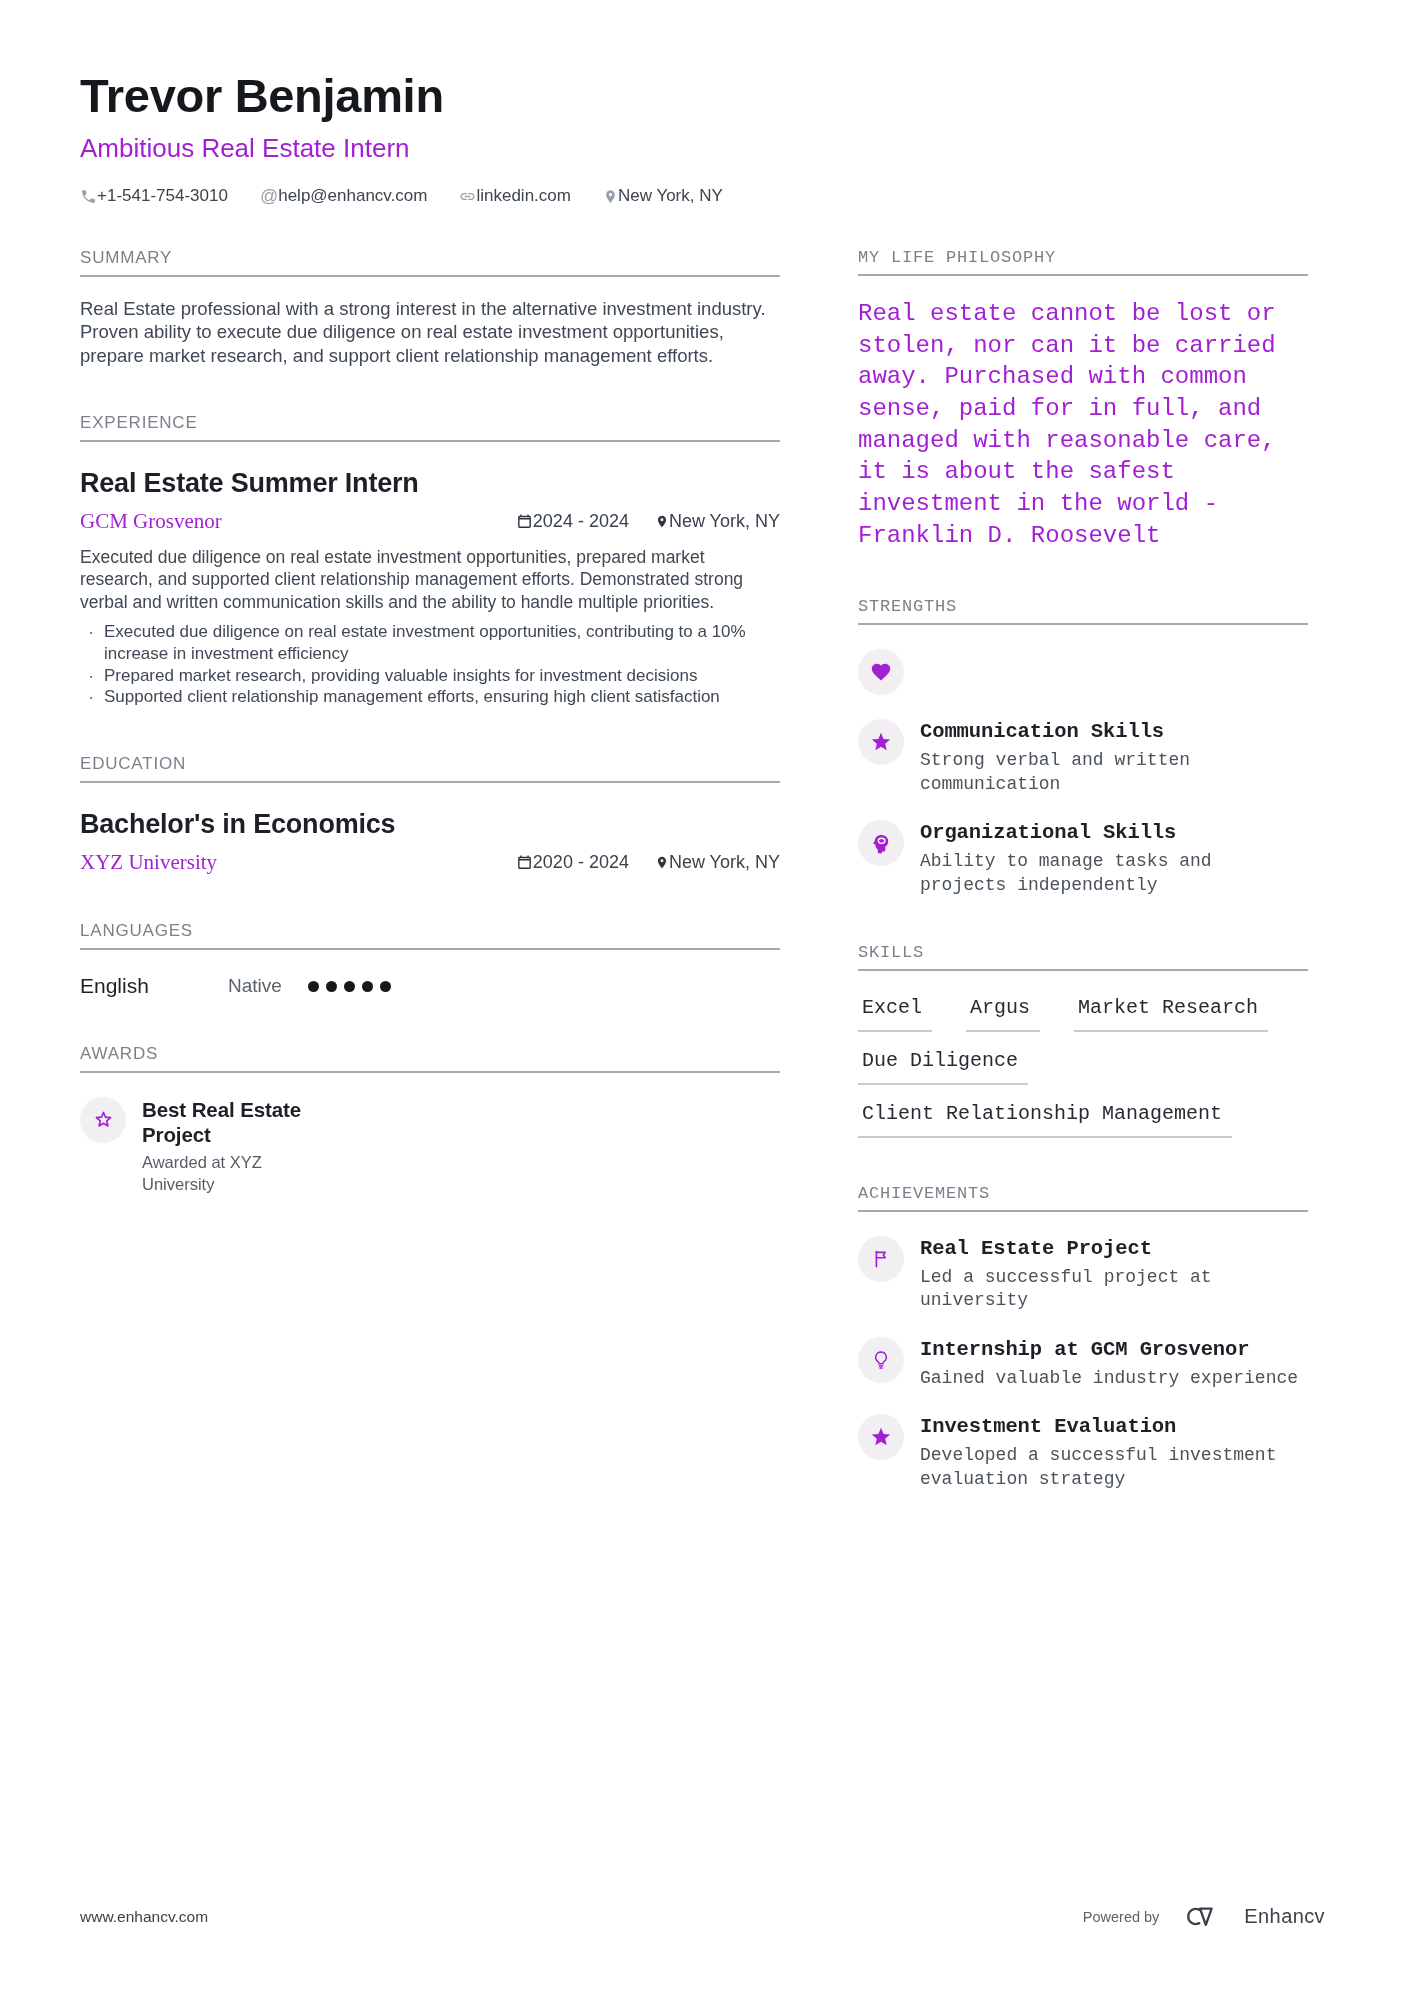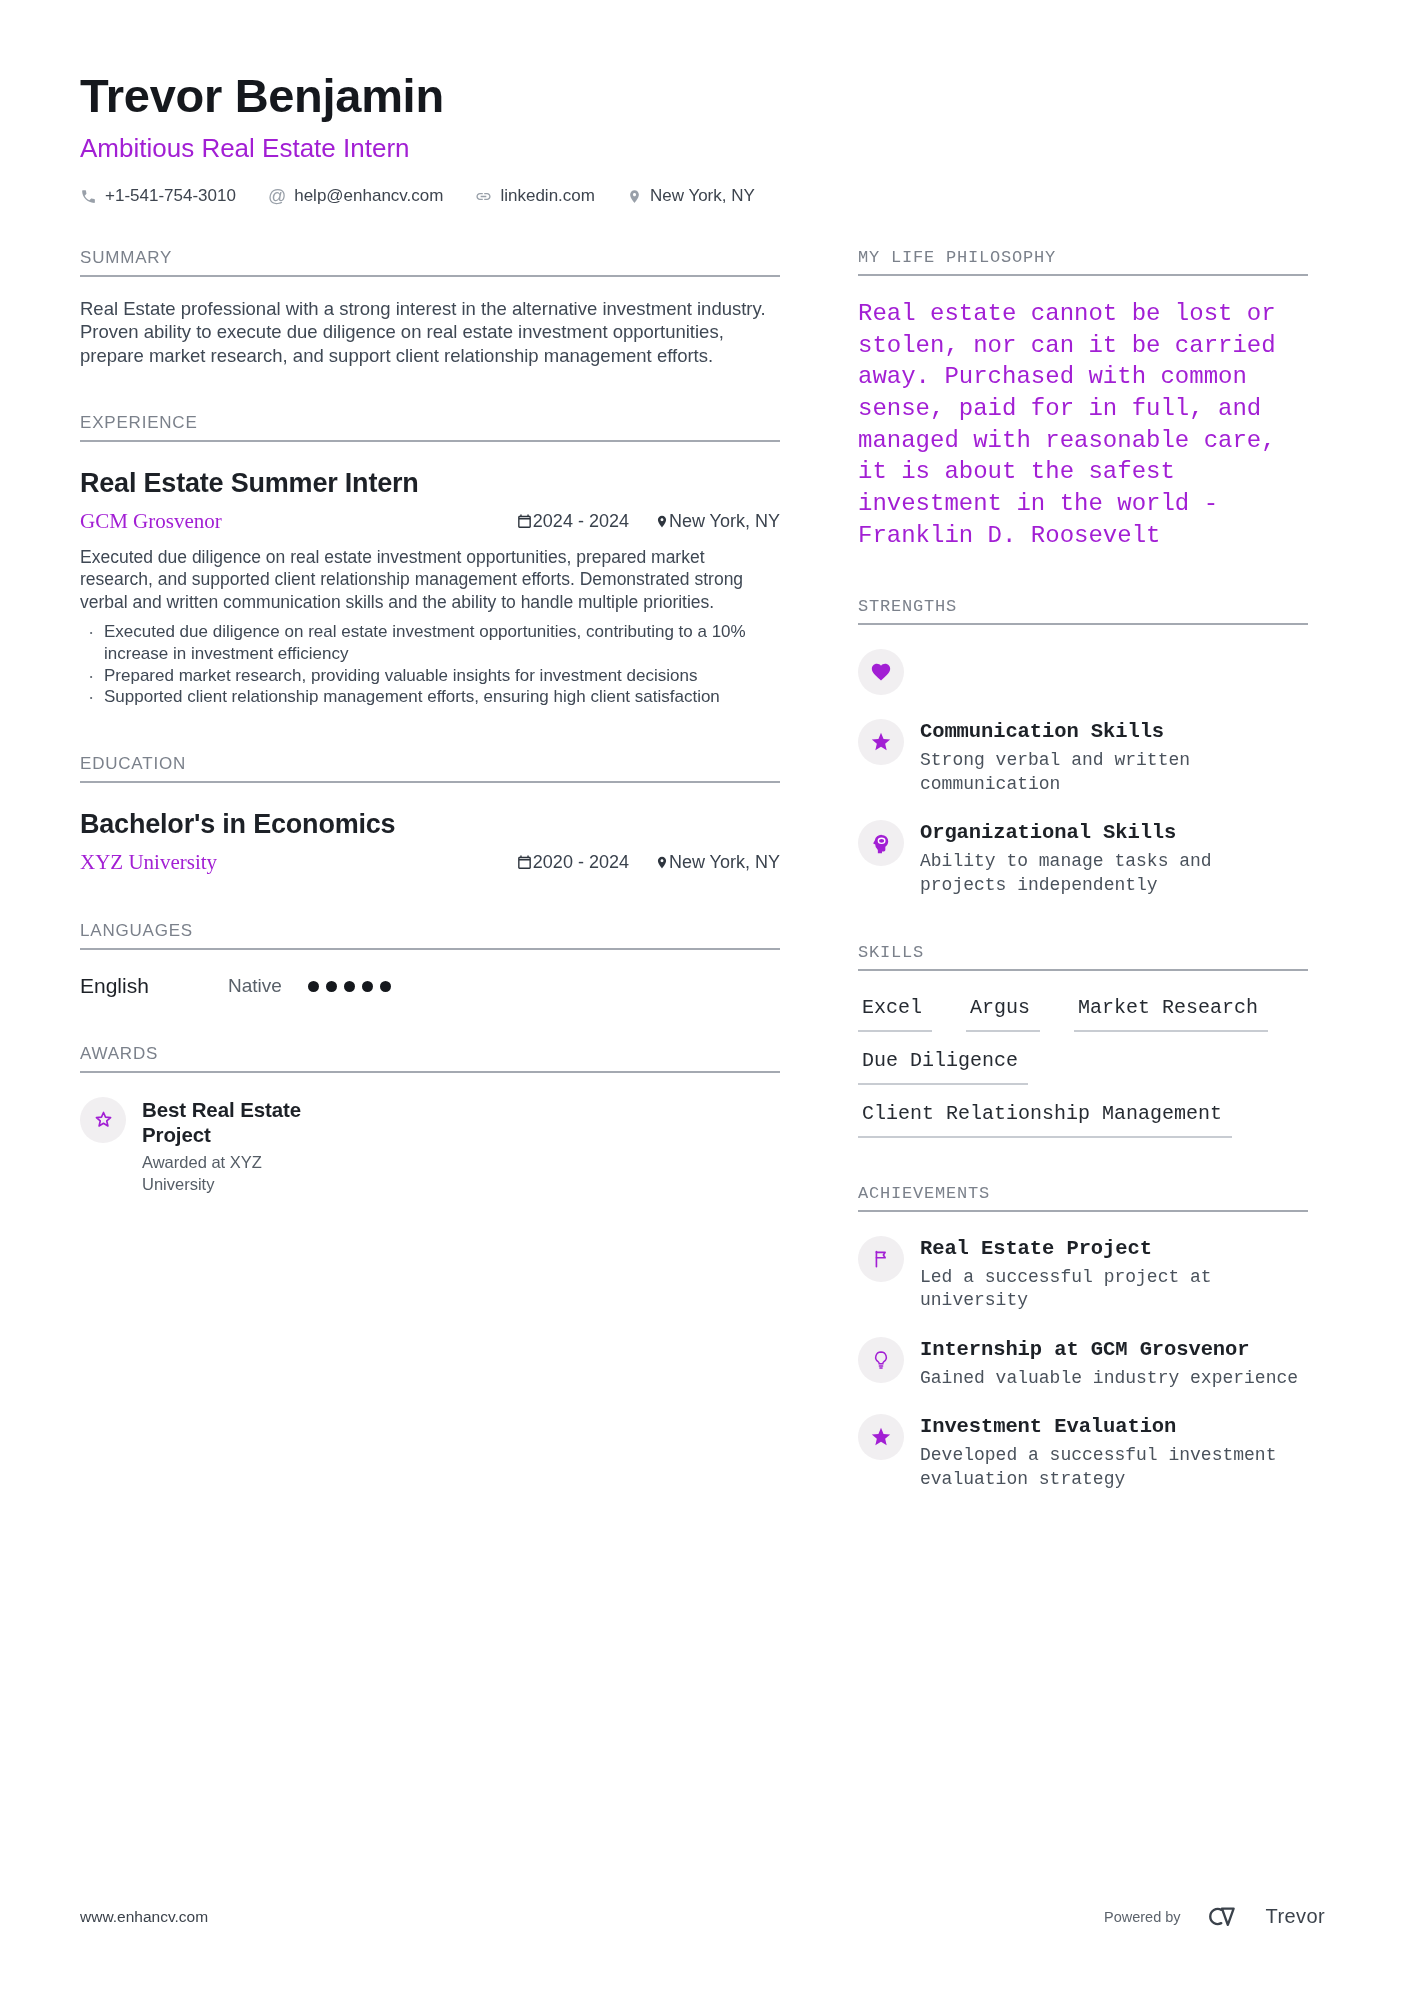--- a/index.html
+++ b/index.html
@@ -12,21 +12,21 @@
     padding: 68px 102px 0 80px;
     overflow: hidden;
   }
   
   .name {
     font-size: 47px; font-weight: 700; color: #15181d;
     letter-spacing: -0.3px; margin-bottom: 10px;
   }
   .job-title { font-size: 26px; color: #a21fd4; margin-bottom: 22px; }
   .contact-row { display: flex; align-items: center; gap: 32px; font-size: 17px; color: #3d444e; }
-  .contact-item { display: inline-flex; align-items: center; gap: 8px; }
+  .contact-item { display: inline-flex; align-items: center; }
   .cicon { color: #99a0a9; display: inline-flex; }
   .at-glyph { font-size: 18px; color: #99a0a9; line-height: 1; }
   
   .columns { display: flex; gap: 78px; margin-top: 42px; }
   .col-left { flex: 0 0 700px; width: 700px; }
   .col-right { flex: 1 1 auto; min-width: 0; font-family: Liberation Mono, monospace; }
   
   .sec-heading {
     font-size: 17px; font-weight: 400; color: #7b818b;
     letter-spacing: 0.8px;
@@ -338,17 +338,17 @@
   <div class="footer">
     <span class="footer-site">www.enhancv.com</span>
     <span class="powered">
       <span class="powered-by">Powered by</span>
       <span class="brand-mark">
         <svg width="37" height="25" viewBox="0 0 30 20" fill="none" stroke="currentColor" stroke-width="1.9" stroke-linecap="round" stroke-linejoin="round">
             <path d="M13.2 4.6A6.1 6.1 0 1 0 13.2 15.4"></path>
             <path d="M13.8 3.6h9.4l-4.7 13.2z"></path>
           </svg>
       </span>
-      <span class="brand-name">Trevor</span>
+      <span class="brand-name">Enhancv</span>
     </span>
   </div>
 
 </div>
 
 </body></html>

